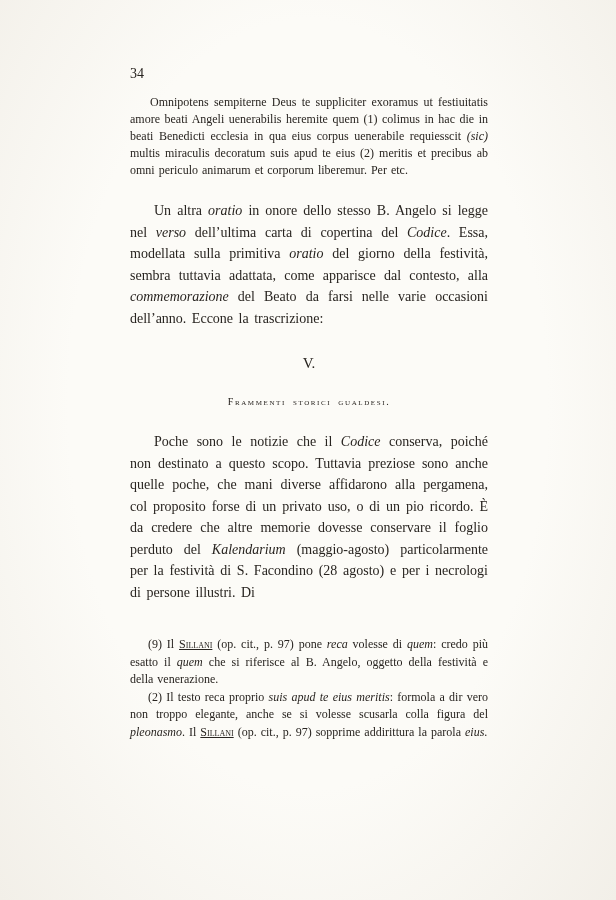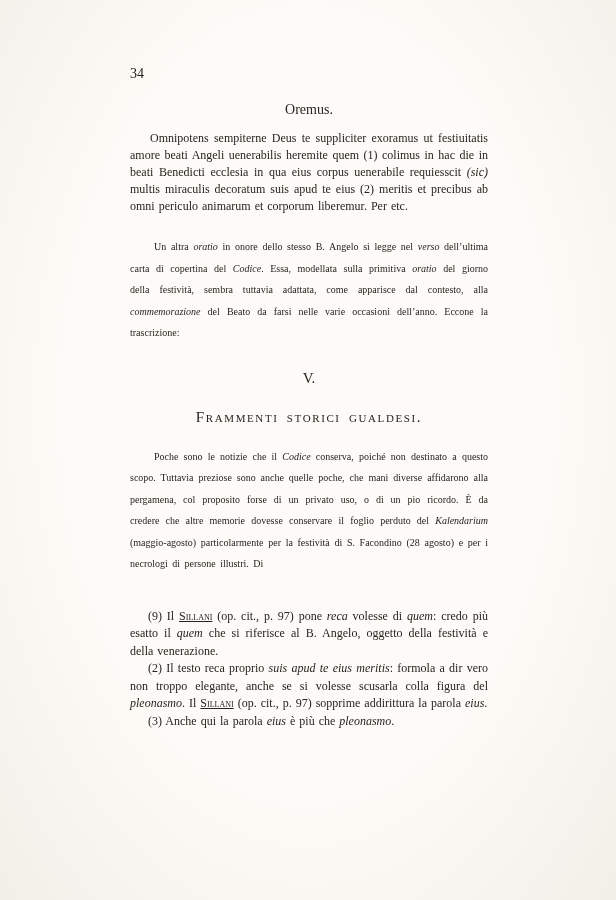--- a/index.html
+++ b/index.html
@@ -36,39 +36,39 @@
     margin-top: 20px;
   }
   .latin-quote {
     font-size: 12px;
     line-height: 17px;
     text-align: justify;
     text-indent: 20px;
     word-spacing: 1px;
   }
   .body-paragraph {
-    font-size: 10px;
+    font-size: 14px;
     line-height: 21.5px;
     text-align: justify;
     text-indent: 24px;
     margin-top: 21px;
     word-spacing: 2px;
   }
   .quote-2 {
     margin-top: 15px;
   }
   .section-number {
     text-align: center;
     font-size: 15px;
     line-height: 18px;
     margin-top: 25px;
   }
   .section-title {
     text-align: center;
-    font-size: 15px;
+    font-size: 10px;
     line-height: 16px;
     margin-top: 22px;
     font-variant: small-caps;
     letter-spacing: 1.6px;
     word-spacing: 3px;
   }
   .footnotes {
     margin-top: 33px;
   }
   .footnote {
@@ -83,33 +83,31 @@
   .s-sc { font-variant: small-caps; text-decoration: underline; }
 </style>
 </head>
 <body>
 
 <div class="page">
   <div class="text-block">
 
     <div class="page-number">34</div>
 
-    <div class="heading-center">Oremus.</div>
 
     <p class="latin-quote"><span>Omnipotens sempiterne Deus te suppliciter exoramus ut festiuitatis amore beati Angeli uenerabilis heremite quem (1) colimus in hac die in beati Benedicti ecclesia in qua eius corpus uenerabile requiesscit </span><span class="s-i">(sic)</span><span> multis miraculis decoratum suis apud te eius (2) meritis et precibus ab omni periculo animarum et corporum liberemur. Per etc.</span></p>
 
     <p class="body-paragraph"><span>Un altra </span><span class="s-i">oratio</span><span> in onore dello stesso B. Angelo si legge nel </span><span class="s-i">verso</span><span> dell’ultima carta di copertina del </span><span class="s-i">Codice</span><span>. Essa, modellata sulla primitiva </span><span class="s-i">oratio</span><span> del giorno della festività, sembra tuttavia adattata, come apparisce dal contesto, alla </span><span class="s-i">commemorazione</span><span> del Beato da farsi nelle varie occasioni dell’anno. Eccone la trascrizione:</span></p>
 
 
     <div class="section-number">V.</div>
 
     <div class="section-title">Frammenti storici gualdesi.</div>
 
     <p class="body-paragraph"><span>Poche sono le notizie che il </span><span class="s-i">Codice</span><span> conserva, poiché non destinato a questo scopo. Tuttavia preziose sono anche quelle poche, che mani diverse affidarono alla pergamena, col proposito forse di un privato uso, o di un pio ricordo. È da credere che altre memorie dovesse conservare il foglio perduto del </span><span class="s-i">Kalendarium</span><span> (maggio-agosto) particolarmente per la festività di S. Facondino (28 agosto) e per i necrologi di persone illustri. Di</span></p>
 
     <div class="footnotes">
       <p class="footnote"><span>(9) Il </span><span class="s-sc">Sillani</span><span> (op. cit., p. 97) pone </span><span class="s-i">reca</span><span> volesse di </span><span class="s-i">quem</span><span>: credo più esatto il </span><span class="s-i">quem</span><span> che si riferisce al B. Angelo, oggetto della festività e della venerazione.</span></p>
       <p class="footnote"><span>(2) Il testo reca proprio </span><span class="s-i">suis apud te eius meritis</span><span>: formola a dir vero non troppo elegante, anche se si volesse scusarla colla figura del </span><span class="s-i">pleonasmo</span><span>. Il </span><span class="s-sc">Sillani</span><span> (op. cit., p. 97) sopprime addirittura la parola </span><span class="s-i">eius</span><span>.</span></p>
-      <p class="footnote"><span>(3) Anche qui la parola </span><span class="s-i">eius</span><span> è più che </span><span class="s-i">pleonasmo</span><span>.</span></p>
     </div>
 
   </div>
 </div>
 
 </body></html>

